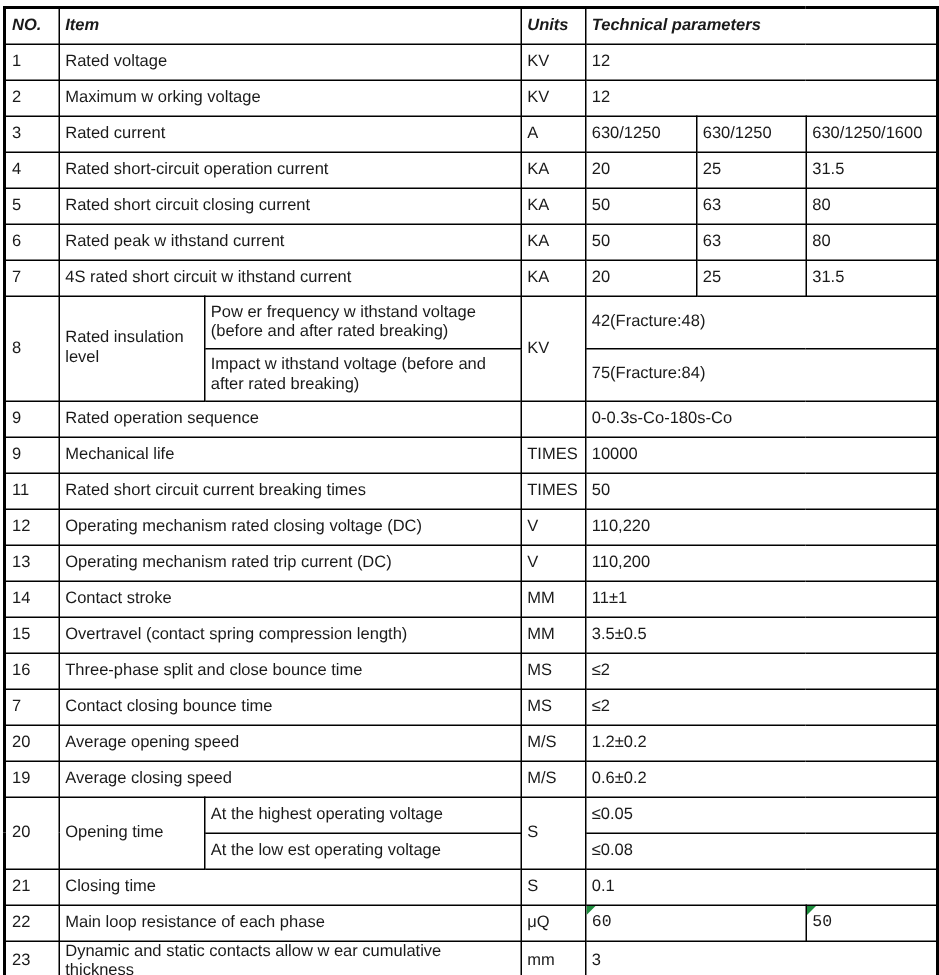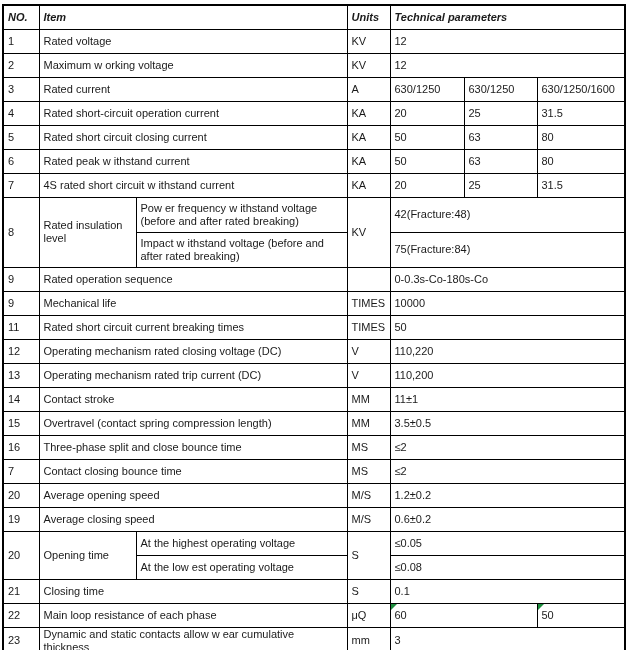--- a/index.html
+++ b/index.html
@@ -27,20 +27,21 @@
     word-wrap: break-word;
   }
   table.spec th {
     font-weight: bold;
     font-style: italic;
   }
   tr.h24 { height: 24px; }
   tr.h35 { height: 35px; }
   td.marker-cell {
     position: relative;
+    font-family: Liberation Mono, monospace;
   }
   .corner-marker {
     position: absolute;
     top: 0;
     left: 0;
     width: 0;
     height: 0;
     border-top: 6px solid #1e8e3e;
     border-right: 6px solid transparent;
   }

